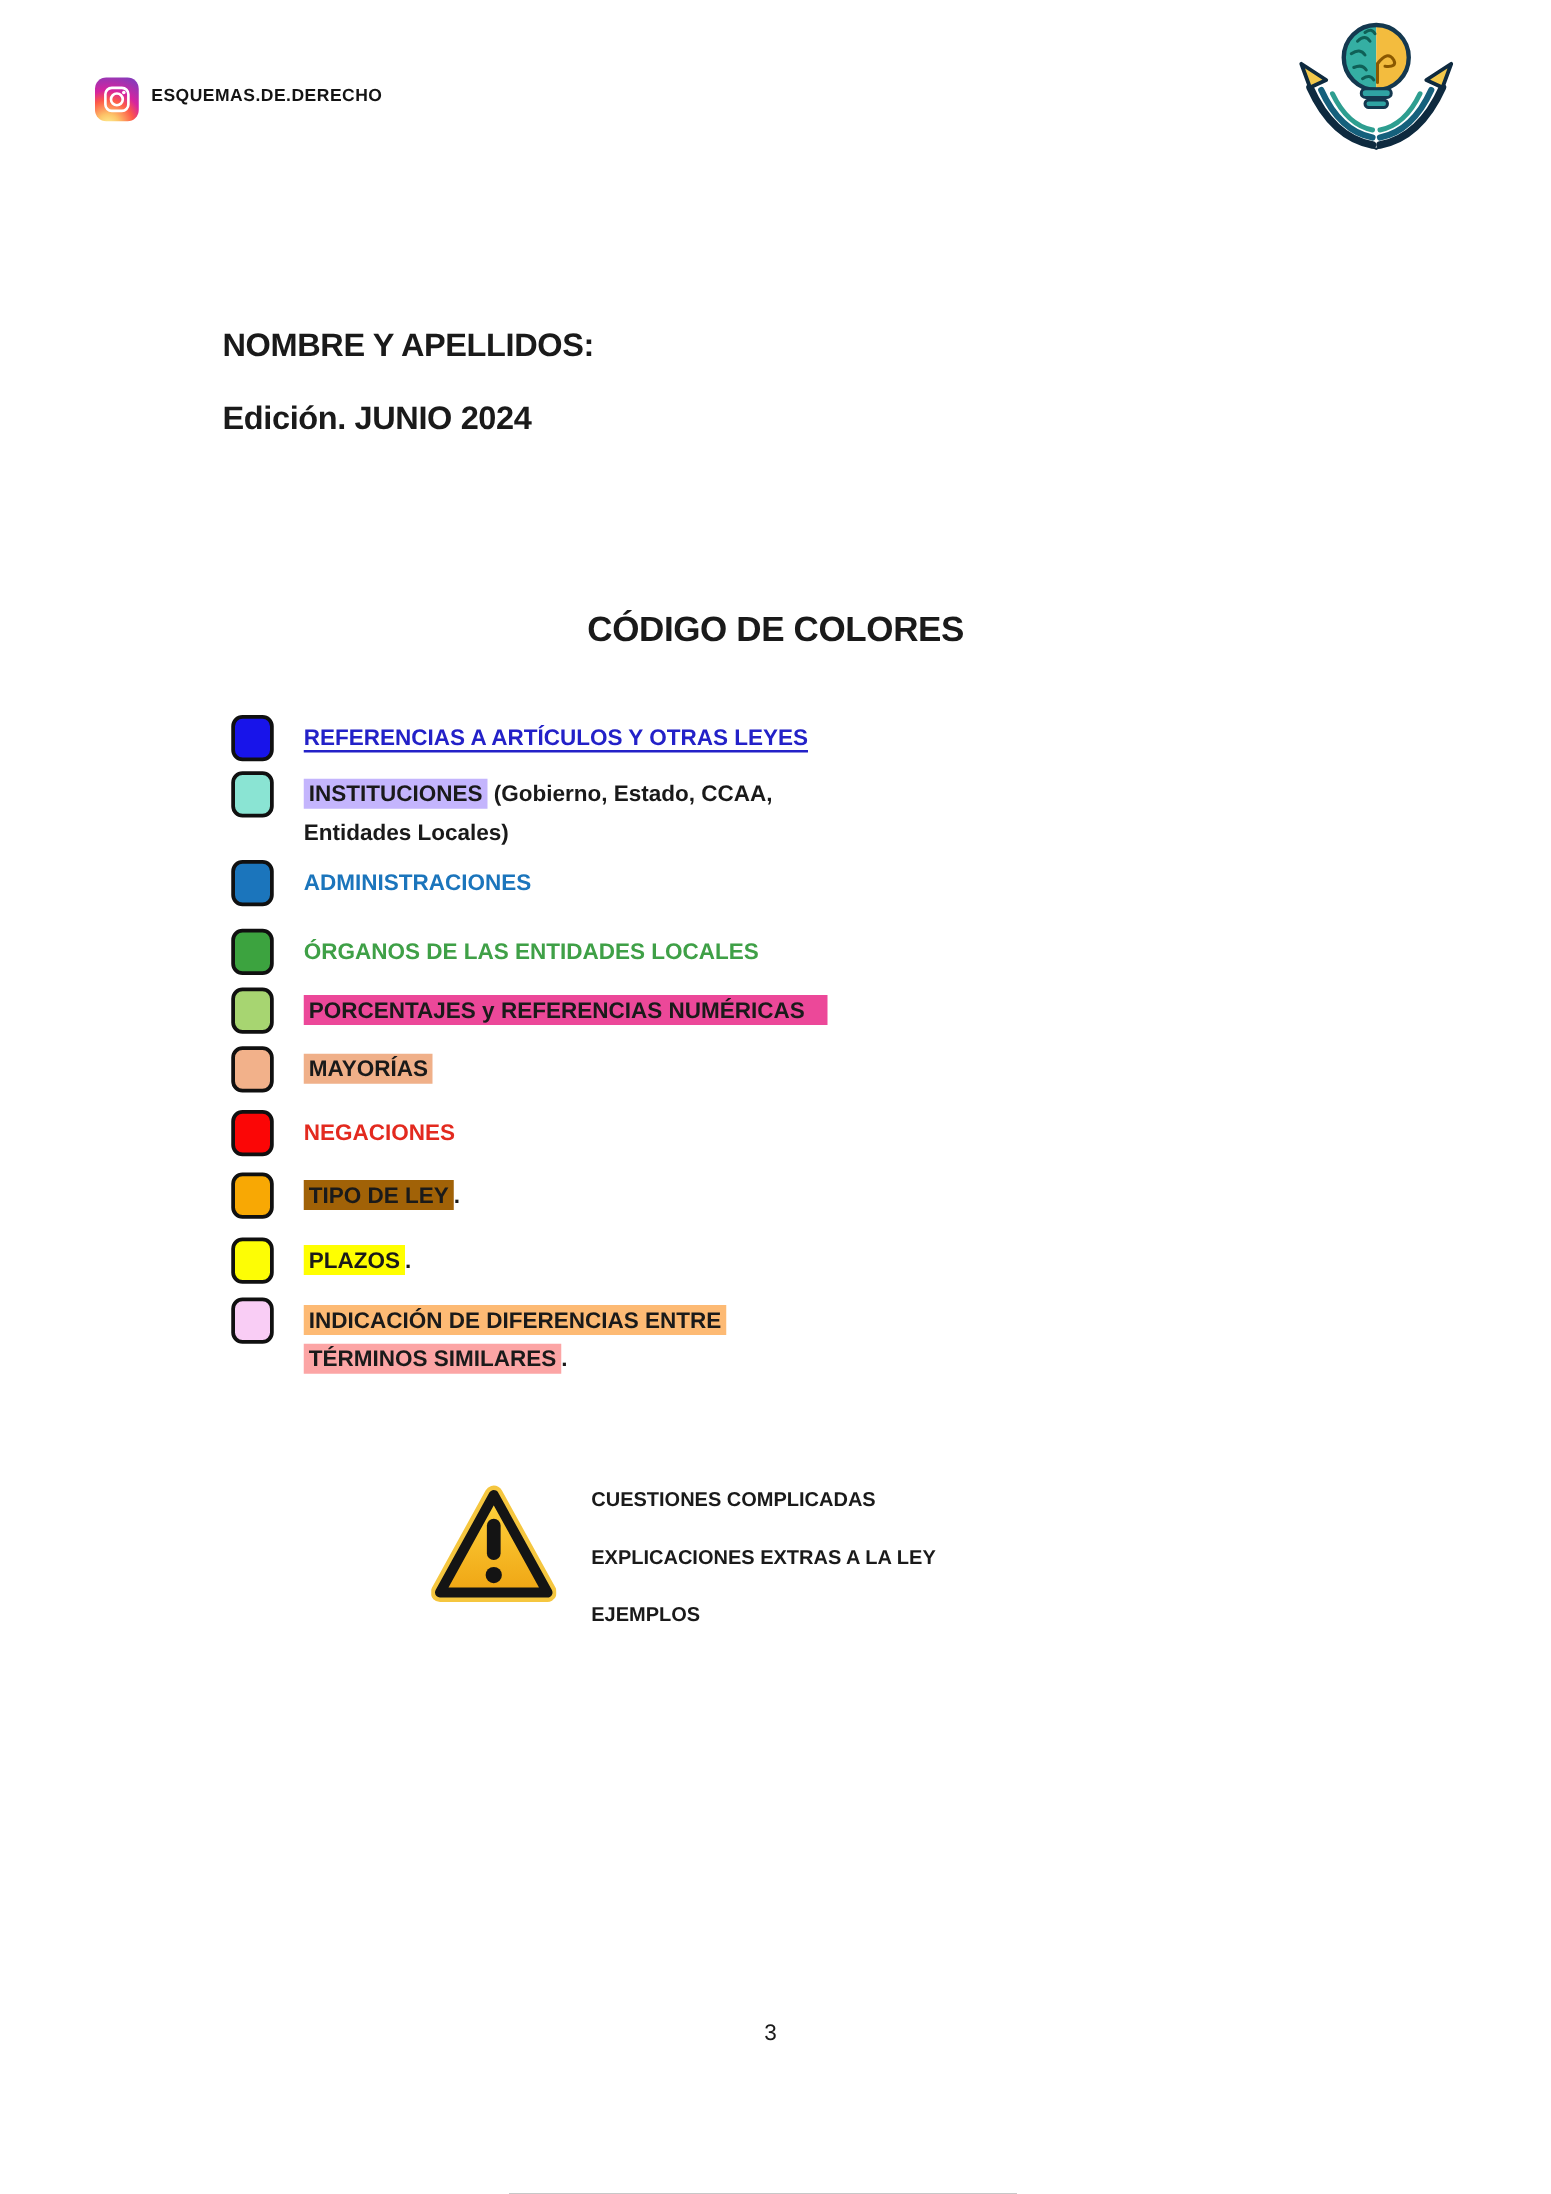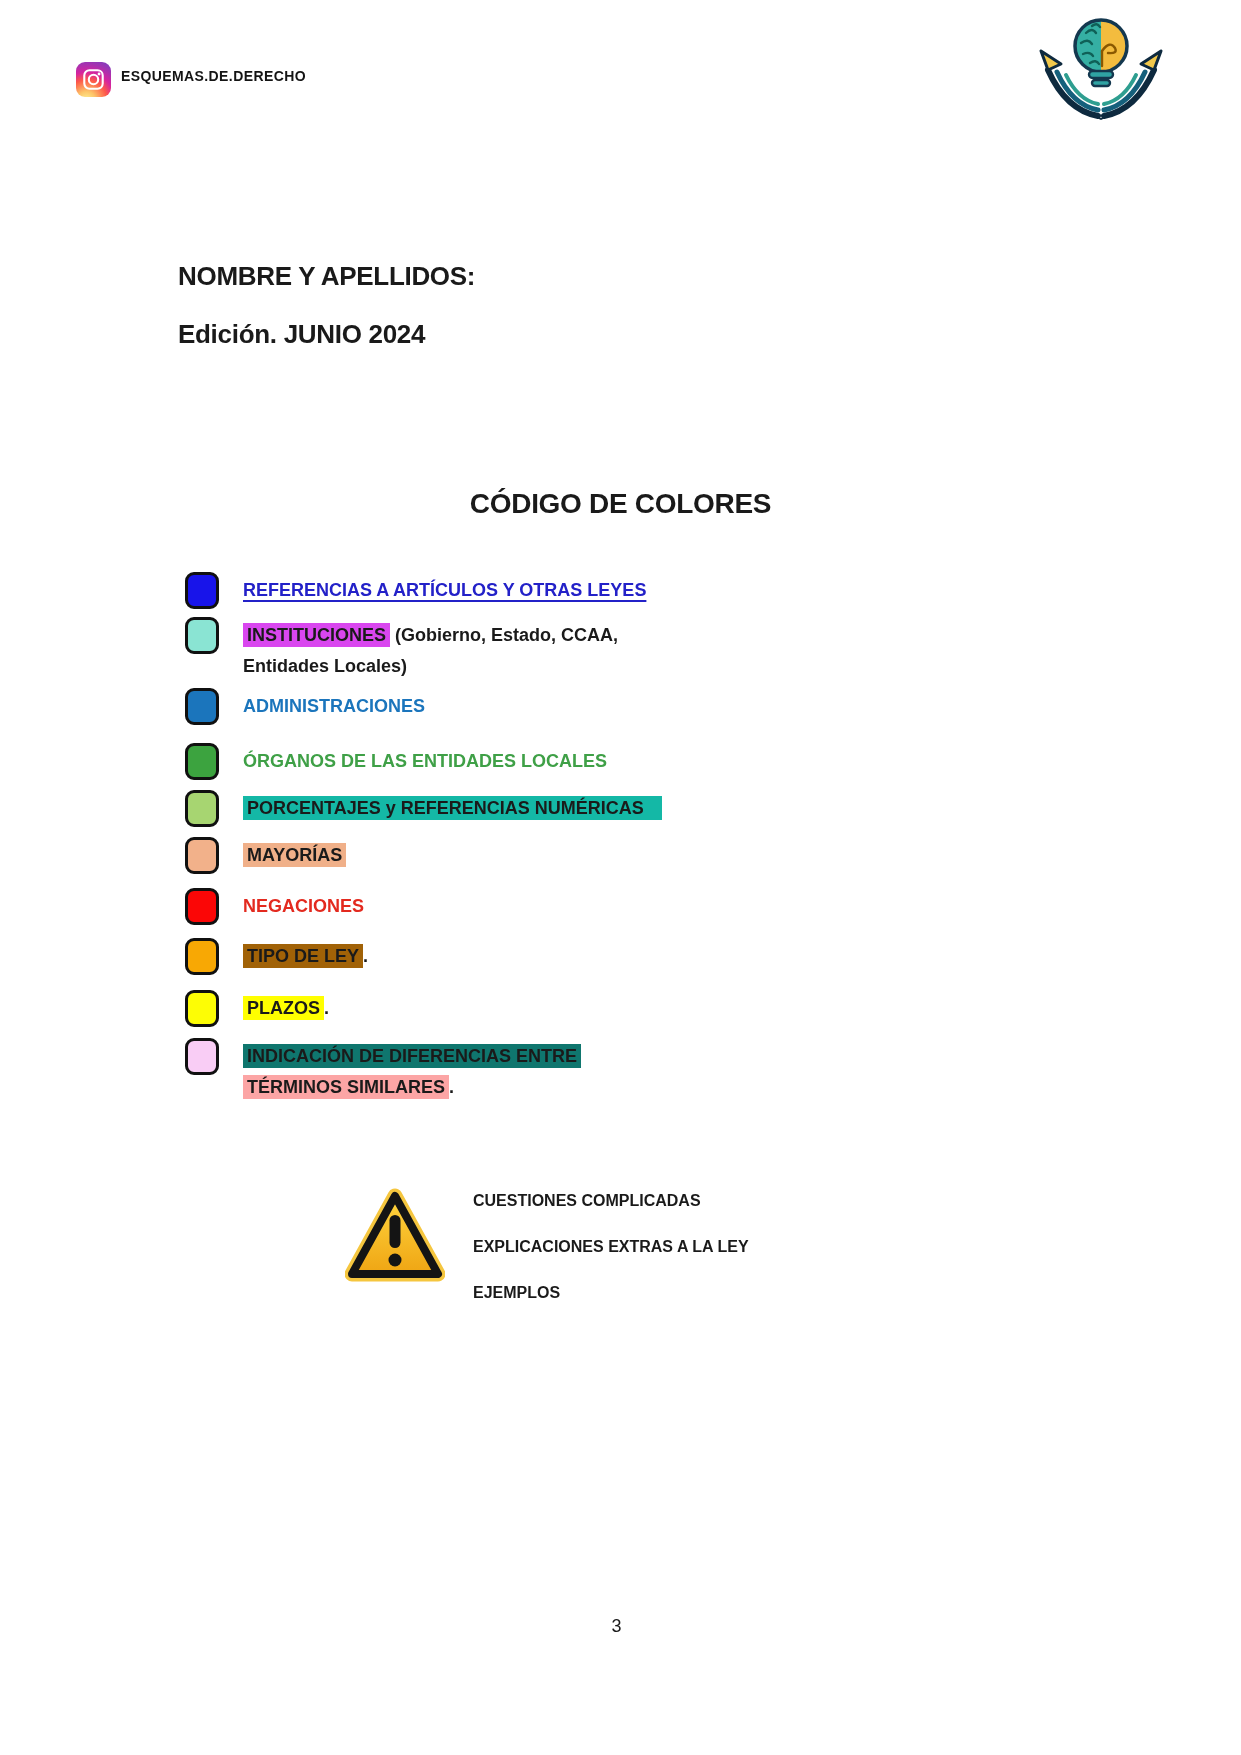--- a/index.html
+++ b/index.html
@@ -101,40 +101,40 @@
   <div class="legend" id="legend">
       <div class="legend-row" style="top: 7px;">
         <span class="swatch" style="background: rgb(24, 20, 234);"></span>
         <div class="legend-text">
           <div class="legend-line"><span class="seg ul" style="color: rgb(35, 33, 200);">REFERENCIAS A ARTÍCULOS Y OTRAS LEYES</span></div>
         </div>
       </div>
       <div class="legend-row" style="top: 52px;">
         <span class="swatch" style="background: rgb(138, 228, 211);"></span>
         <div class="legend-text">
-          <div class="legend-line"><span class="seg hl" style="background-color: #d946ef;">INSTITUCIONES</span><span class="seg"> (Gobierno, Estado, CCAA,</span></div>
+          <div class="legend-line"><span class="seg hl" style="background-color: #c4b5fd;">INSTITUCIONES</span><span class="seg"> (Gobierno, Estado, CCAA,</span></div>
           <div class="legend-line"><span class="seg">Entidades Locales)</span></div>
         </div>
       </div>
       <div class="legend-row" style="top: 123px;">
         <span class="swatch" style="background: rgb(27, 117, 188);"></span>
         <div class="legend-text">
           <div class="legend-line"><span class="seg" style="color: rgb(27, 117, 188);">ADMINISTRACIONES</span></div>
         </div>
       </div>
       <div class="legend-row" style="top: 178px;">
         <span class="swatch" style="background: rgb(60, 163, 63);"></span>
         <div class="legend-text">
           <div class="legend-line"><span class="seg" style="color: rgb(63, 160, 71);">ÓRGANOS DE LAS ENTIDADES LOCALES</span></div>
         </div>
       </div>
       <div class="legend-row" style="top: 225px;">
         <span class="swatch" style="background: rgb(167, 213, 113);"></span>
         <div class="legend-text">
-          <div class="legend-line"><span class="seg hl wide" style="background-color: #14b8a6;">PORCENTAJES y REFERENCIAS NUMÉRICAS</span></div>
+          <div class="legend-line"><span class="seg hl wide" style="background-color: #ec4899;">PORCENTAJES y REFERENCIAS NUMÉRICAS</span></div>
         </div>
       </div>
       <div class="legend-row" style="top: 272px;">
         <span class="swatch" style="background: rgb(242, 177, 138);"></span>
         <div class="legend-text">
           <div class="legend-line"><span class="seg hl" style="background-color: rgb(240, 176, 137);">MAYORÍAS</span></div>
         </div>
       </div>
       <div class="legend-row" style="top: 323px;">
         <span class="swatch" style="background: rgb(251, 6, 6);"></span>
@@ -150,21 +150,21 @@
       </div>
       <div class="legend-row" style="top: 425px;">
         <span class="swatch" style="background: rgb(253, 253, 5);"></span>
         <div class="legend-text">
           <div class="legend-line"><span class="seg hl" style="background-color: rgb(255, 255, 0);">PLAZOS</span><span class="seg">.</span></div>
         </div>
       </div>
       <div class="legend-row" style="top: 473px;">
         <span class="swatch" style="background: rgb(249, 205, 245);"></span>
         <div class="legend-text">
-          <div class="legend-line"><span class="seg hl" style="background-color: #0f766e; margin-top: 12px;">INDICACIÓN DE DIFERENCIAS ENTRE</span></div>
+          <div class="legend-line"><span class="seg hl" style="background-color: #fdba74; margin-top: 12px;">INDICACIÓN DE DIFERENCIAS ENTRE</span></div>
           <div class="legend-line"><span class="seg hl" style="background-color: #fca5a5;">TÉRMINOS SIMILARES</span><span class="seg">.</span></div>
         </div>
       </div>
     </div>
 
   <svg class="warning-icon" viewBox="0 0 100 96">
     <defs>
       <linearGradient id="wg" x1="0" y1="0" x2="0" y2="1">
         <stop offset="0" stop-color="#FFD53F"></stop>
         <stop offset="1" stop-color="#EFA513"></stop>

